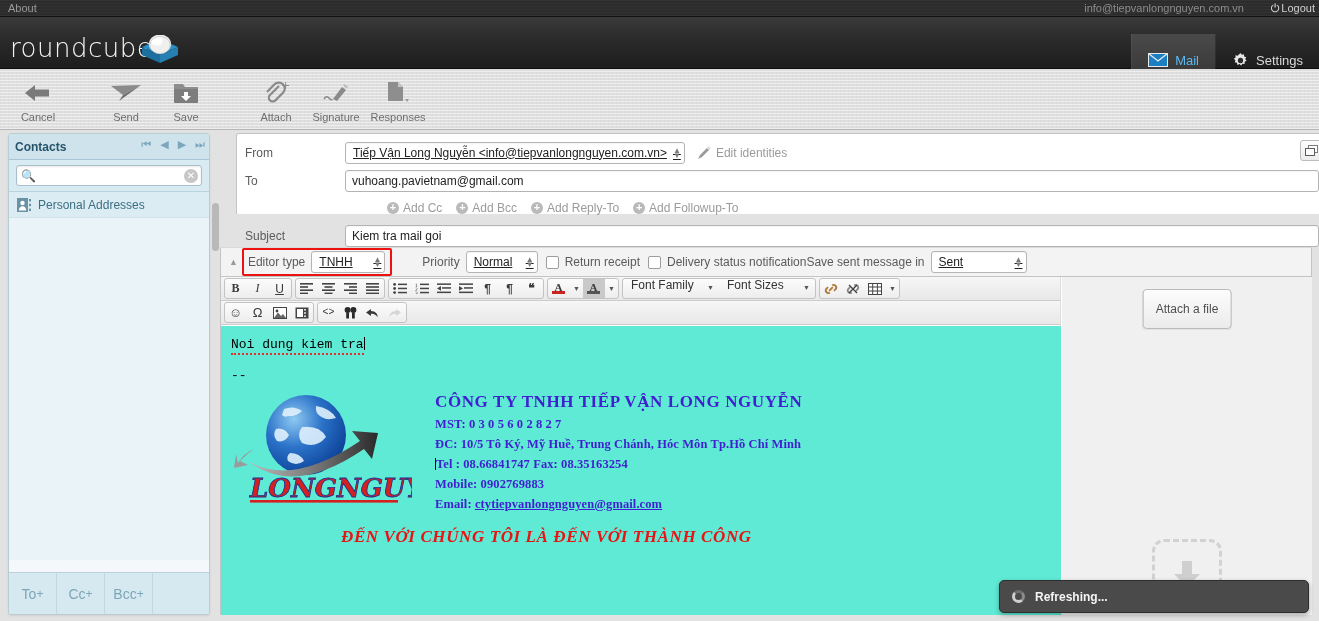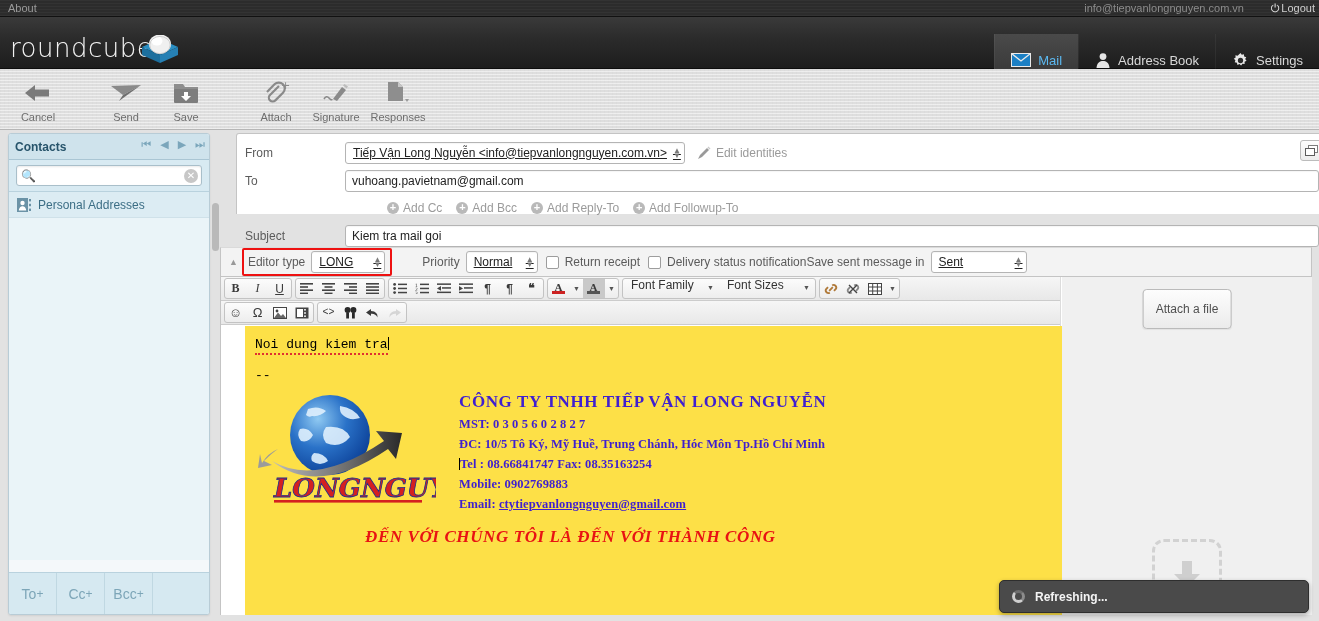--- a/index.html
+++ b/index.html
@@ -199,21 +199,21 @@
   .mbtn.dis { opacity:.35; cursor:default; }
   .caret { width:13px; height:19px; display:flex; align-items:center; justify-content:center;
            cursor:pointer; color:#555; font-size:7px; }
   .mlist {
     display:flex; height:21px; padding:0 2px 0 8px;
     color:#333; font-size:12px; cursor:pointer; min-width:96px; justify-content:space-between;
   }
 
   #body {
     position:absolute; left:0; top:49px; width:840px; height:289px;
-    overflow:hidden; background:#fde047;margin-left:24px;
+    overflow:hidden; background:#5eead4;
   }
   .bodytext {
     font-family:"Liberation Mono","DejaVu Sans Mono",monospace;
     font-size:13px; color:#000; padding:10px 0 0 10px; line-height:17px;
   }
   .sq { border-bottom: 2px dotted #e03030; padding-bottom:1px; }
   .caretbar { display:inline-block; width:1px; height:13px; background:#000; vertical-align:-2px; }
 
   #sig { position:absolute; left:10px; top:60px; width:810px; }
   #sig table { border-collapse:collapse; }
@@ -286,27 +286,20 @@
     </svg>
   </div>
 
   <div id="taskbar">
     <div class="tb-item sel">
       <svg width="20" height="14" viewBox="0 0 20 14">
         <rect x="0.5" y="0.5" width="19" height="13" fill="#1b7fc4" stroke="#eaeaea"></rect>
         <polyline points="0.5,0.5 10,8 19.5,0.5" fill="none" stroke="#eaeaea" stroke-width="1.3"></polyline>
       </svg>
       <span>Mail</span>
-    </div>
-    <div class="tb-item">
-      <svg width="16" height="16" viewBox="0 0 16 16">
-        <circle cx="8" cy="4.6" r="3.4" fill="#e6e6e6"></circle>
-        <path d="M1.5 16 C2 10.5 5 9 8 9 C11 9 14 10.5 14.5 16 Z" fill="#e6e6e6"></path>
-      </svg>
-      <span>Address Book</span>
     </div>
     <div class="tb-item">
       <svg width="17" height="17" viewBox="0 0 20 20">
         <path fill="#e6e6e6" d="M10 1.2l1.5 2.1 2.5-.7.3 2.6 2.5.9-1.3 2.2 1.6 2-2.3 1.3.1 2.6-2.6-.3-1.6 2.1-1.9-1.8-2.4 1-.6-2.5-2.6-.5.8-2.5-1.9-1.8 2.2-1.4-.3-2.6 2.6.4z"></path>
         <circle cx="10" cy="10" r="3.1" fill="#2b2b2b"></circle>
       </svg>
       <span>Settings</span>
     </div>
   </div>
 </div>
@@ -476,21 +469,21 @@
       <span class="hlabel">Subject</span>
       <input class="hinput" type="text" value="Kiem tra mail goi" style="">
     </div>
   </div>
 
   <div id="optrow">
     <span class="arrow">▲</span>
     <div id="editorGroup">
       <span class="olabel">Editor type</span>
       <div class="ctrl-sel" style="min-width:74px;justify-content:space-between">
-        <span>LONG</span>
+        <span>TNHH</span>
         <span class="spin">
             <span>▲</span>
             <span>▼</span>
           </span>
       </div>
     </div>
     <span class="olabel" style="margin-left:30px">Priority</span>
     <div class="ctrl-sel" style="min-width:72px;justify-content:space-between">
       <span>Normal</span>
       <span class="spin">

